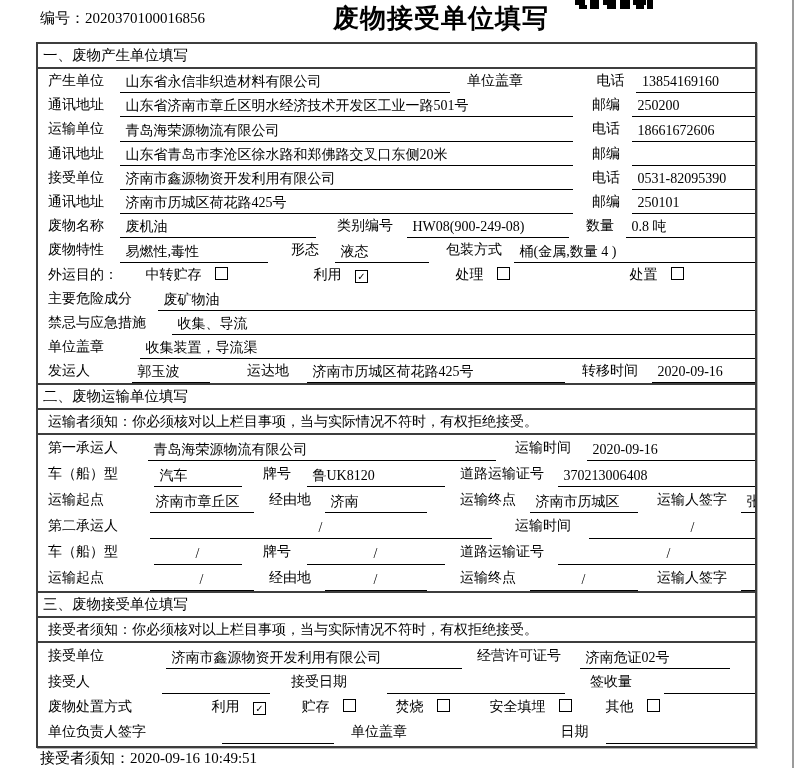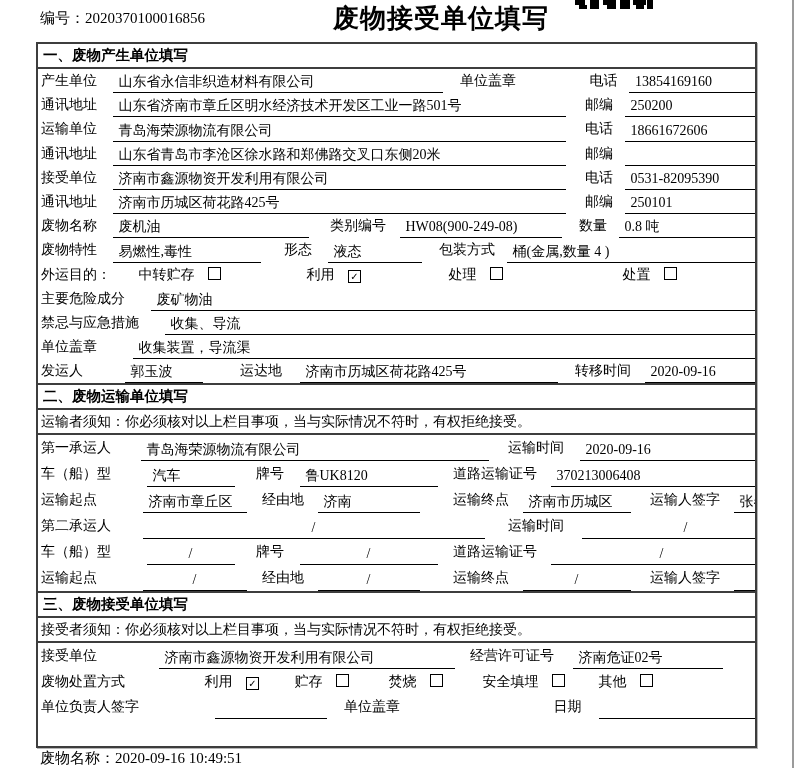--- a/index.html
+++ b/index.html
@@ -14,25 +14,25 @@
   .doc-title { position:absolute; left:333px; top:1px; font-size:26px; font-weight:bold; letter-spacing:1px; white-space:nowrap; }
   .qr { position:absolute; left:575px; top:0; width:80px; height:10px; }
   .qr i { position:absolute; background:#000; display:block; }
 
   .form {
     position:absolute; left:36px; top:42px; width:721px; height:706px;
     border:2px solid #3d3d3d; box-sizing:border-box; overflow:hidden;
     box-shadow:1px 1px 0 #b5b5b5;
   }
   .sec-h {
-    height:23px; line-height:23px; font-weight:bold; font-size:14.5px;
+    height:23px; line-height:23px; font-weight:normal; font-size:14.5px;
     padding-left:5px; border-bottom:2px solid #3d3d3d; white-space:nowrap;
   }
   .sec-h.mid { border-top:2px solid #3d3d3d; }
-  .r { white-space:nowrap; padding-left:3px; font-size:14px; }
+  .r { white-space:nowrap; padding-left:10px; font-size:14px; }
   .r1 { height:24.2px; line-height:24.2px; }
   .r2 { height:26px;   line-height:26px; }
   .r3 { height:25.2px; line-height:25.2px; }
   .notice { height:23px; line-height:23px; border-bottom:2px solid #3d3d3d; }
   .u {
     display:inline-block; border-bottom:1px solid #000;
     height:22px; line-height:22px; vertical-align:bottom;
     padding-left:6px; box-sizing:border-box; overflow:hidden;
   }
   .u.c { text-align:center; padding-left:0; }
@@ -224,20 +224,28 @@
     <div class="sec-h mid">三、废物接受单位填写</div>
     <div class="r r3 notice">接受者须知：你必须核对以上栏目事项，当与实际情况不符时，有权拒绝接受。</div>
 
     <div class="r r3">
       <span class="lb">接受单位</span>
       <span class="u" style="width:296px;margin-left:58px">济南市鑫源物资开发利用有限公司</span>
       <span class="lb" style="margin-left:12px">经营许可证号</span>
       <span class="u" style="width:150px;margin-left:15px">济南危证02号</span>
     </div>
 
+    <div class="r r3">
+      <span class="lb">接受人</span>
+      <span class="u" style="width:108px;margin-left:68px"></span>
+      <span class="lb" style="margin-left:18px">接受日期</span>
+      <span class="u" style="width:178px;margin-left:36px"></span>
+      <span class="lb" style="margin-left:22px">签收量</span>
+      <span class="u" style="width:148px;margin-left:28px"></span>
+    </div>
 
     <div class="r r3">
       <span class="lb">废物处置方式</span>
       <span class="lb" style="margin-left:76px">利用</span>
       <span class="cb" style="margin-left:10px">✓</span>
       <span class="lb" style="margin-left:32px">贮存</span>
       <span class="cb" style="margin-left:10px"></span>
       <span class="lb" style="margin-left:36px">焚烧</span>
       <span class="cb" style="margin-left:10px"></span>
       <span class="lb" style="margin-left:36px">安全填埋</span>
@@ -249,14 +257,14 @@
     <div class="r r3">
       <span class="lb">单位负责人签字</span>
       <span class="u" style="width:112px;margin-left:72px"></span>
       <span class="lb" style="margin-left:14px">单位盖章</span>
       <span class="lb" style="margin-left:150px">日期</span>
       <span class="u" style="width:200px;margin-left:14px"></span>
     </div>
 
   </div>
 
-  <div class="print-line"><span>废物名称：</span><span>2020-09-16 10:49:51</span></div>
+  <div class="print-line"><span>接受者须知：</span><span>2020-09-16 10:49:51</span></div>
 </div>
 
 </body></html>

